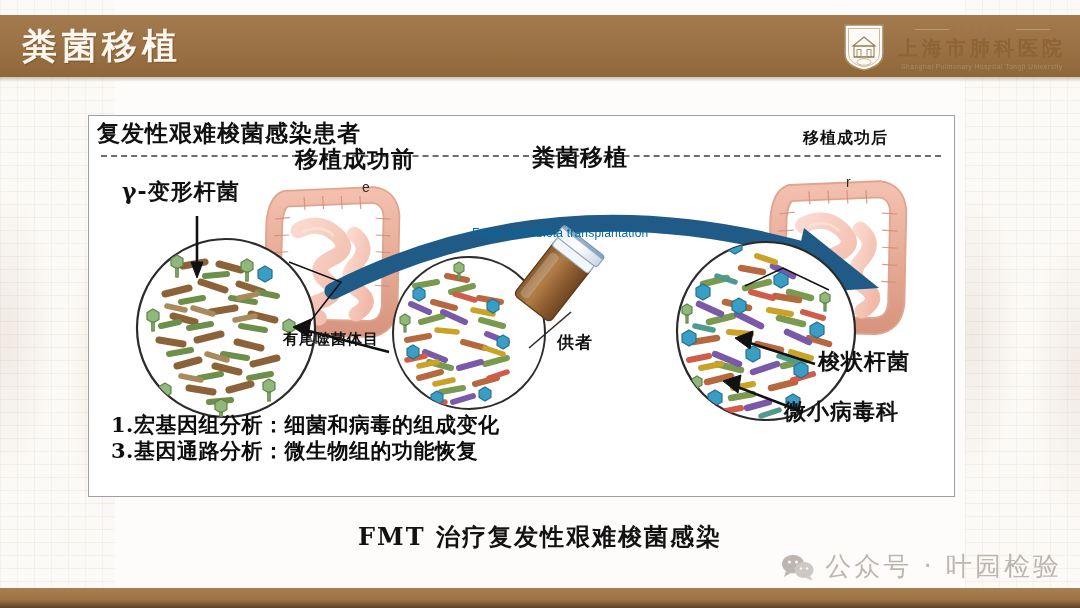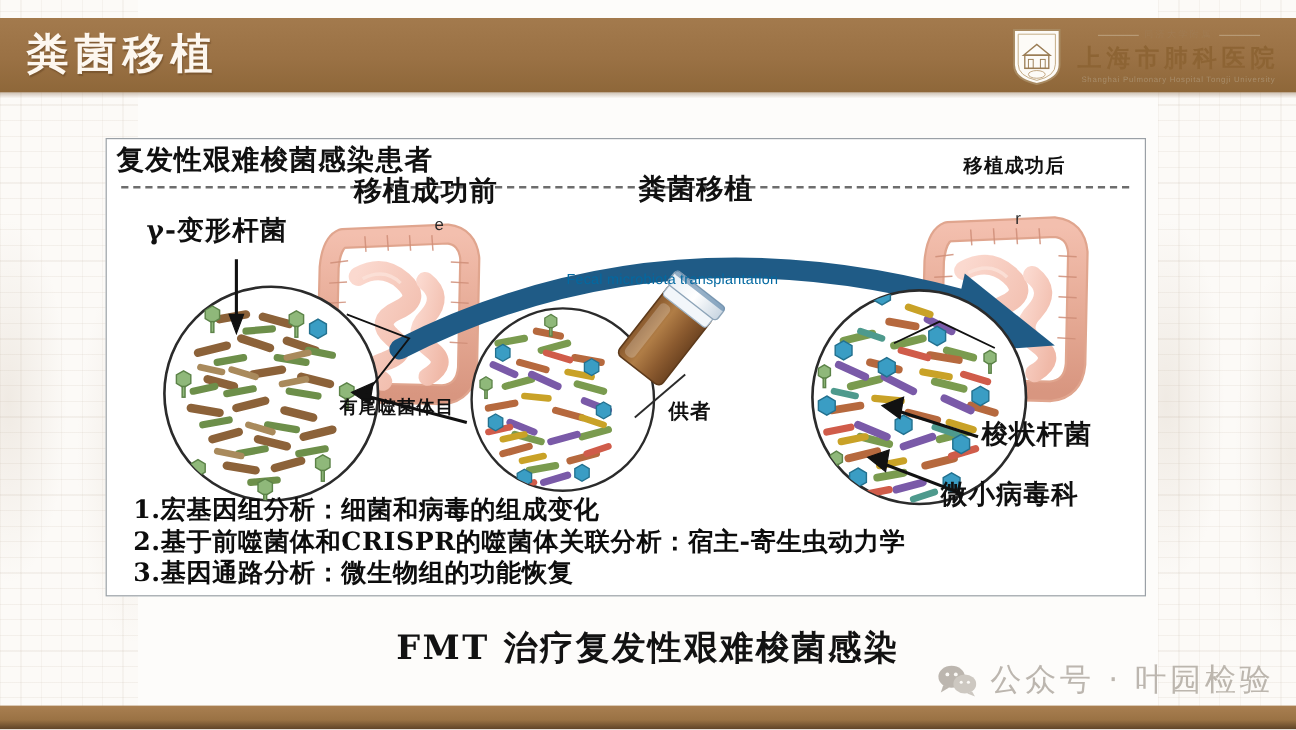--- a/index.html
+++ b/index.html
@@ -126,21 +126,21 @@
   }
   .bullet-line {
     font-size: 21px; line-height: 26px; font-weight: 700;
     letter-spacing: .5px; white-space: nowrap;
   }
 
   
   .caption {
     position: absolute; left: 0; top: 521px; width: 1080px;
     text-align: center;
-    font-size: 28px; letter-spacing: 2px; color: #121212;
+    font-size: 24px; letter-spacing: 2px; color: #121212;
     font-family: "DejaVu Serif", "Liberation Serif", serif;
     font-weight: 700;
   }
 
   
   .watermark {
     position: absolute; right: 18px; top: 549px;
     display: flex; align-items: center; gap: 10px;
     color: #b9b3ab; font-size: 26px; letter-spacing: 3px;
     font-family: "DejaVu Sans", "Liberation Sans", sans-serif;
@@ -577,21 +577,20 @@
     <div class="anno anno-caudo">有尾噬菌体目</div>
     <div class="anno anno-donor">供者</div>
     <div class="anno anno-fuso">梭状杆菌</div>
     <div class="anno anno-parvo">微小病毒科</div>
     <div class="anno anno-e">e</div>
     <div class="anno anno-r">r</div>
     <div class="fmt-en">Fecal microbiota transplantation</div>
 
     <div class="bullets">
       <div class="bullet-line">1.宏基因组分析：细菌和病毒的组成变化</div>
-      <div class="bullet-line">2.基于前噬菌体和CRISPR的噬菌体关联分析：宿主-寄生虫动力学</div>
       <div class="bullet-line">3.基因通路分析：微生物组的功能恢复</div>
     </div>
   </div>
 
   <div class="caption">FMT 治疗复发性艰难梭菌感染</div>
 
   <div class="watermark">
     <span class="wechat-icon">
       <svg width="34" height="28" viewBox="0 0 34 28">
         <ellipse cx="12" cy="11" rx="11" ry="9.2" fill="#b9b3ab"></ellipse>

